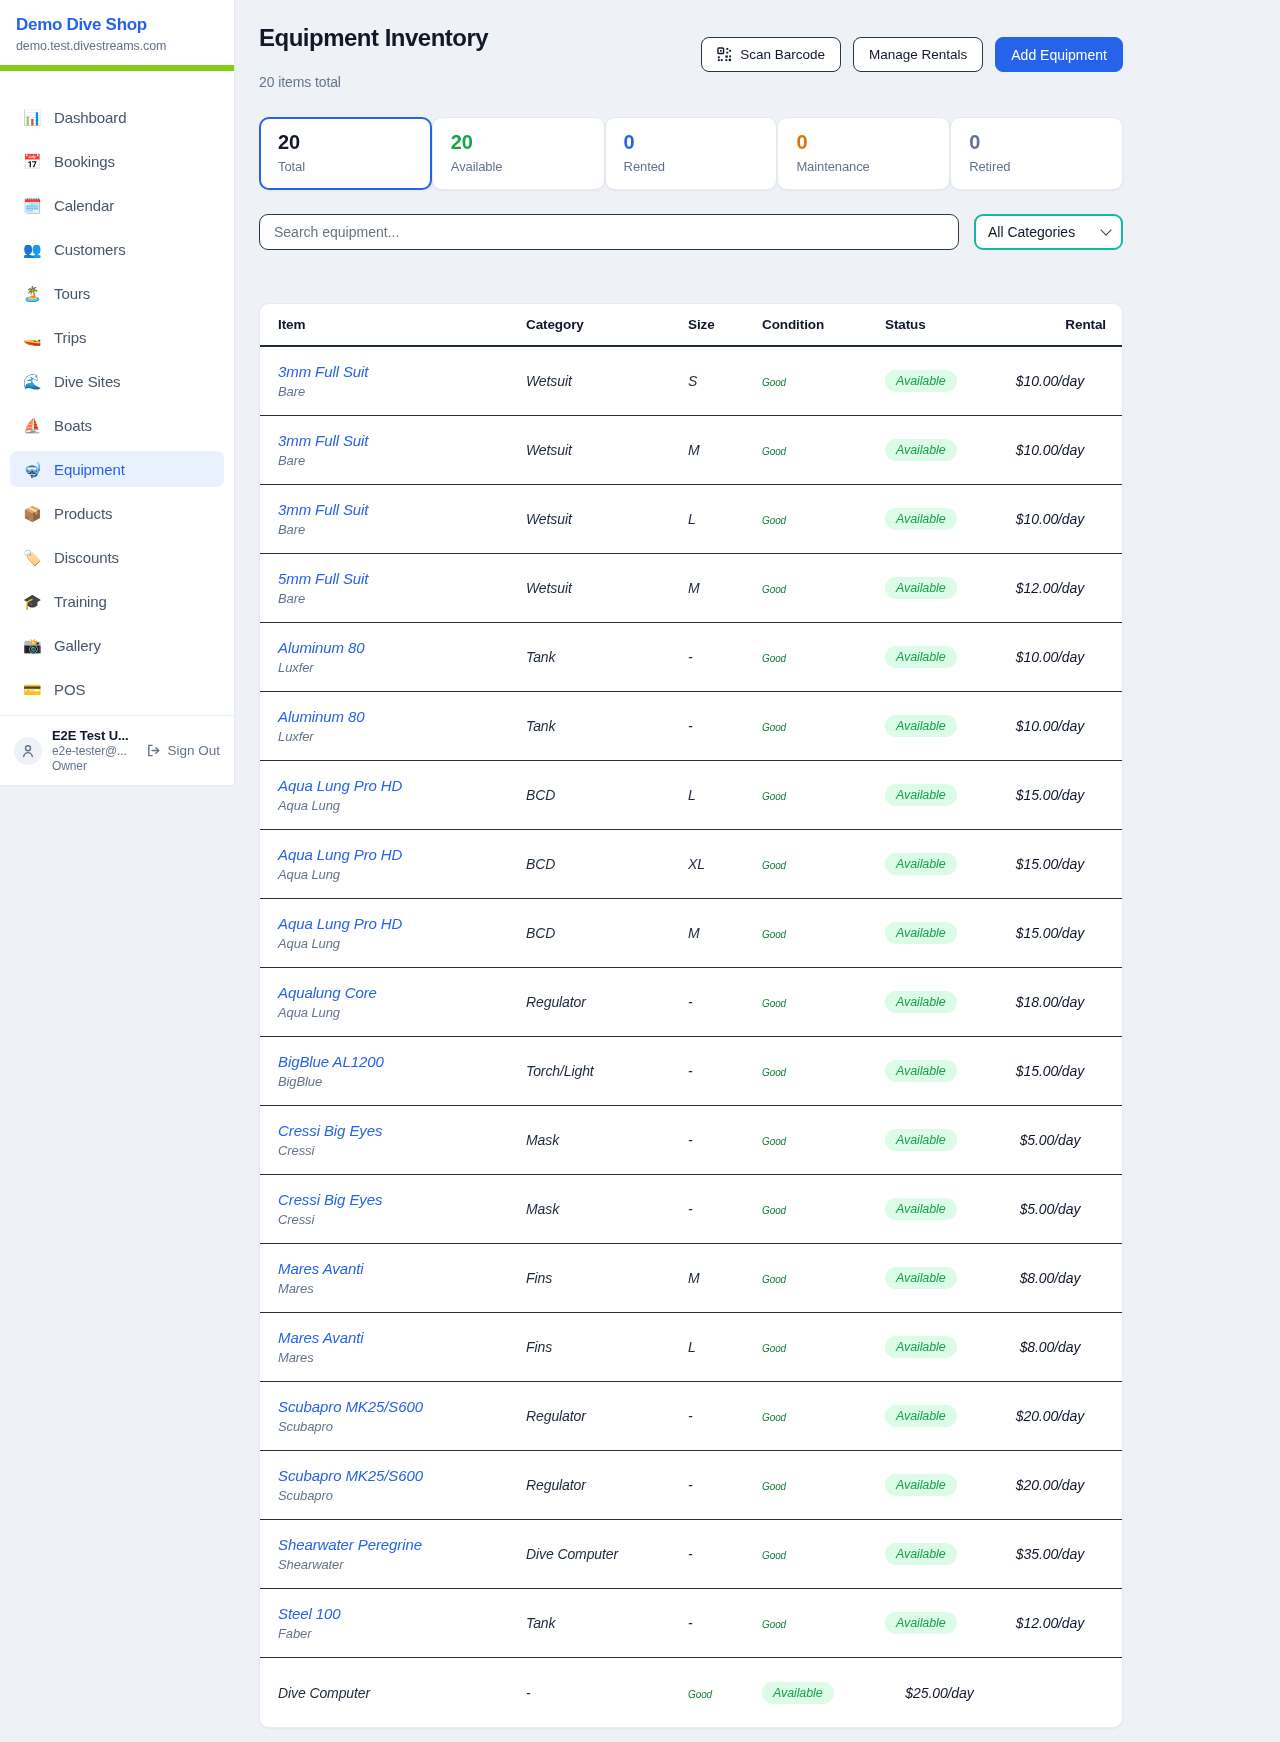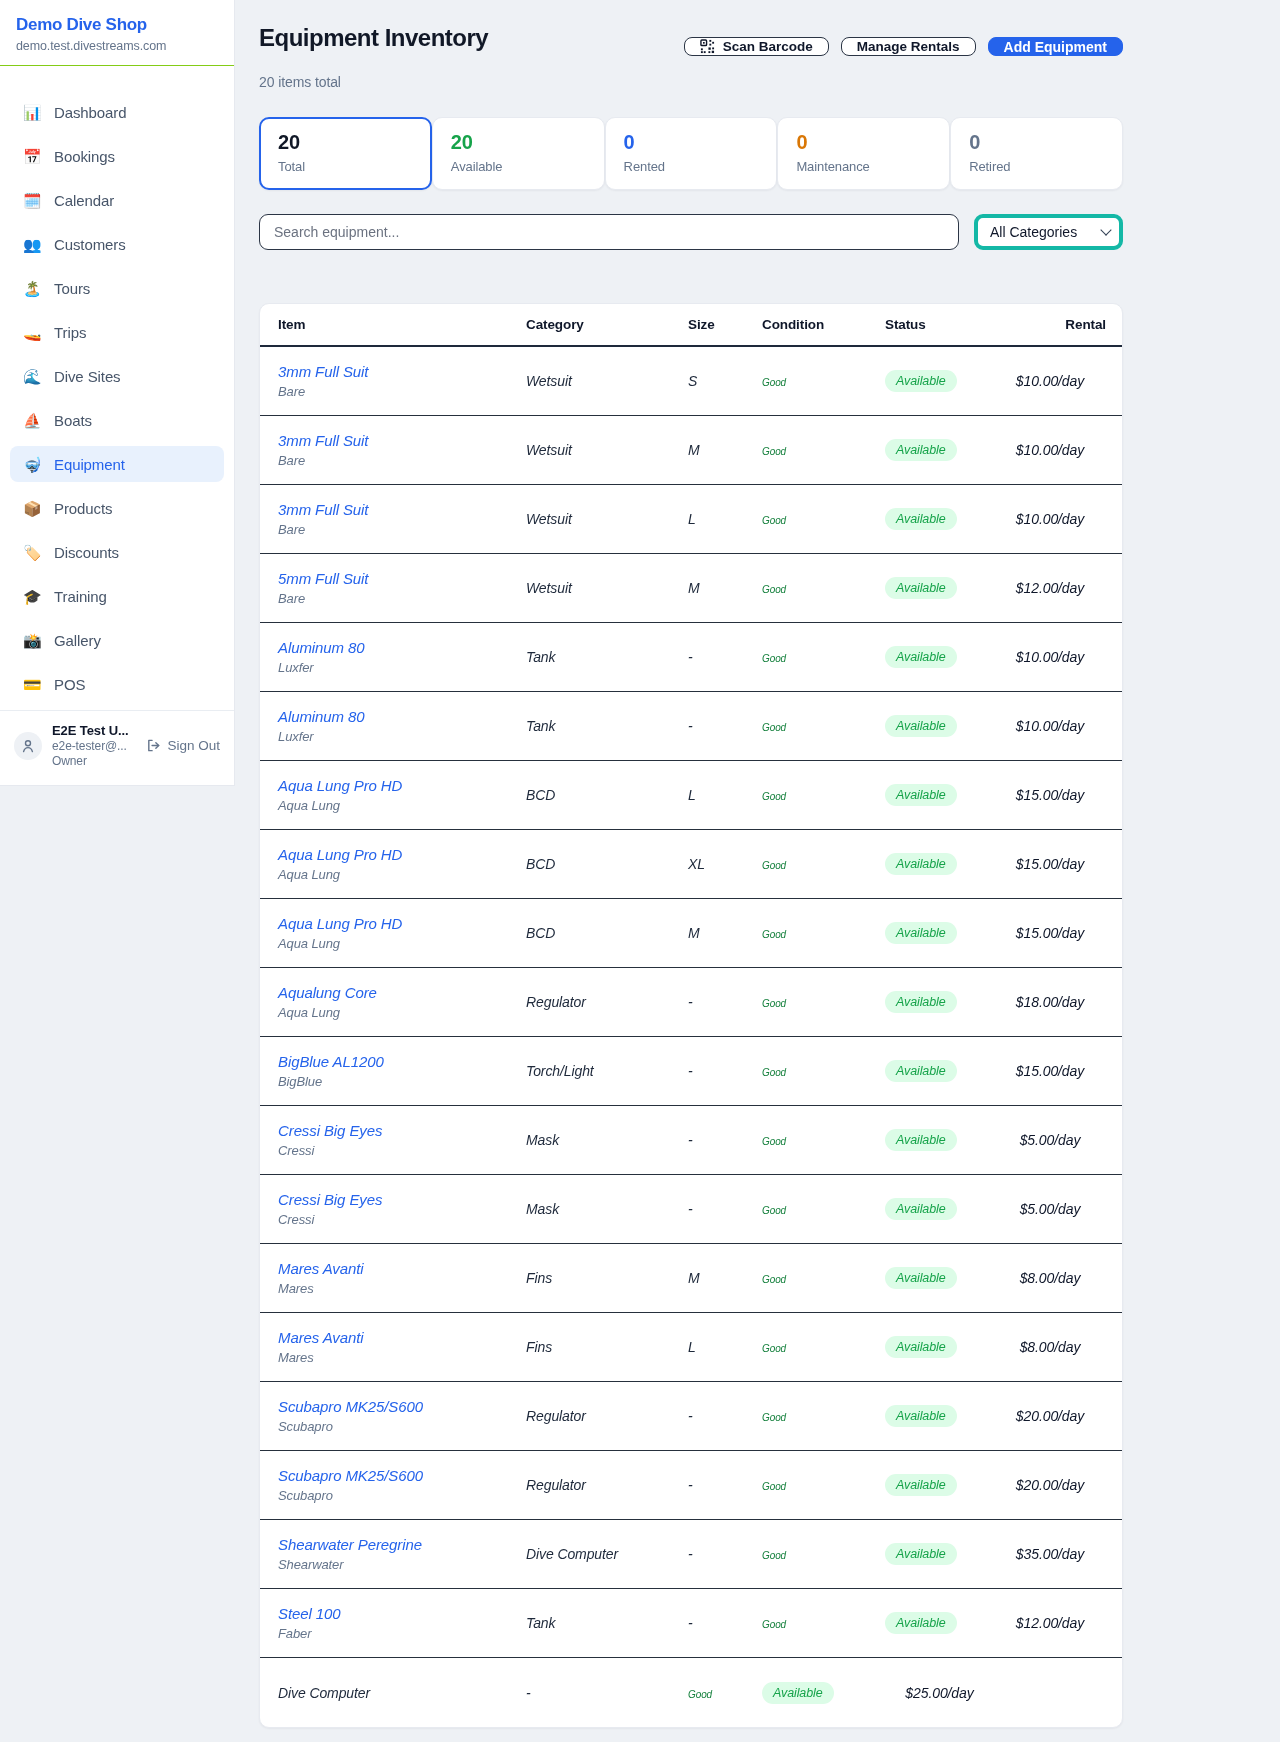--- a/index.html
+++ b/index.html
@@ -14,21 +14,21 @@
   }
 
   
   .sidebar {
     position: absolute; left: 0; top: 0;
     width: 235px; height: 786px;
     background: #ffffff;
     border-right: 1px solid #e6e9ef;
     border-bottom: 1px solid #e6e9ef;
   }
-  .brand { padding: 15px 16px 12px; border-bottom: 1px solid #84cc16; }
+  .brand { padding: 15px 16px 12px; border-bottom: 6px solid #84cc16; }
   .brand-name { color: #2563eb; font-size: 17px; font-weight: 700; letter-spacing: -0.3px; cursor: pointer; }
   .brand-domain { color: #64748b; font-size: 12.5px; margin-top: 4px; }
   .nav { padding: 28px 10px 0; }
   .nav-item {
     display: flex; align-items: center; gap: 13px;
     height: 36px; margin-bottom: 8px; padding: 0 13px;
     border-radius: 8px; cursor: pointer;
     color: #475569; font-size: 15px;
   }
   .nav-item.active { background: #e8f1fd; color: #2563eb; }
@@ -55,23 +55,23 @@
   
   .main { position: absolute; left: 235px; top: 0; width: 1045px; padding: 24px 0 0 24px; }
   .content { width: 864px; }
 
   .page-head { display: flex; justify-content: space-between; align-items: flex-start; gap: 15px; }
   .page-title { font-size: 24px; font-weight: 700; letter-spacing: -0.5px; color: #111827; }
   .page-sub { font-size: 14px; color: #64748b; margin-top: 22px; }
   .head-actions { display: flex; gap: 12px; margin-top: 13px; }
   .btn {
     display: flex; align-items: center; gap: 8px;
-    height: 19px; padding: 0 15px; border-radius: 8px;
+    height: 35px; padding: 0 15px; border-radius: 8px;
     background: #ffffff; border: 1px solid #2b3545;
-    font-size: 13.5px; font-weight: 700; color: #0f172a;
+    font-size: 13.5px; font-weight: 400; color: #0f172a;
     font-family: inherit; cursor: pointer; white-space: nowrap;
   }
   .btn-primary { background: #2563eb; border-color: #2563eb; color: #ffffff; font-size: 14px; }
 
   
   .stats { display: flex; gap: 0; margin-top: 27px; }
   .stat-card {
     flex: 1; height: 73px; background: #ffffff;
     border: 1px solid #e7eaf0; border-radius: 10px;
     padding: 13px 18px; cursor: pointer;
@@ -90,21 +90,21 @@
   }
   .search-input::placeholder { color: #6b7280; }
   .select-wrap { position: relative; width: 149px; }
   .select-wrap::after {
     content: ""; position: absolute; right: 13px; top: 12px;
     width: 7px; height: 7px; pointer-events: none;
     border-right: 1.7px solid #334155; border-bottom: 1.7px solid #334155;
     transform: rotate(45deg);
   }
   .cat-select {
-    width: 100%; height: 36px; border: 4px solid #14b8a6; border-radius: 9px;
+    width: 100%; height: 36px; border: 2px solid #14b8a6; border-radius: 9px;
     padding: 0 26px 0 12px; font-size: 14px; font-family: inherit;
     color: #0f172a; background: #fff; appearance: none; -webkit-appearance: none;
     outline: none; cursor: pointer;
   }
 
   
   .table-card {
     margin-top: 53px; width: 864px; background: #ffffff;
     border: 1px solid #e7eaf0; border-radius: 10px;
     box-shadow: 0 1px 2px rgba(16,24,40,.05);

